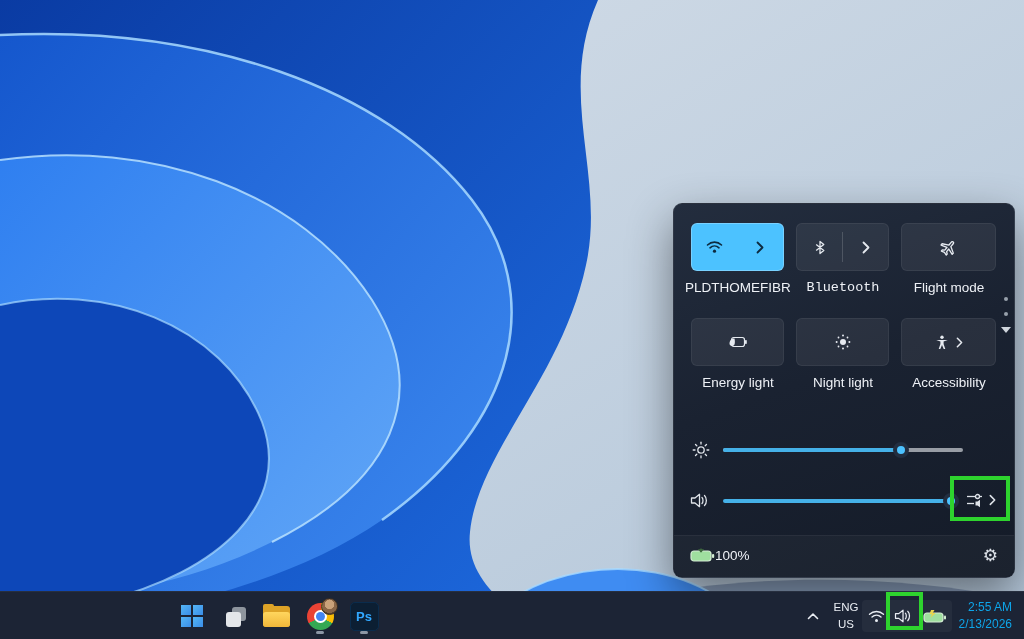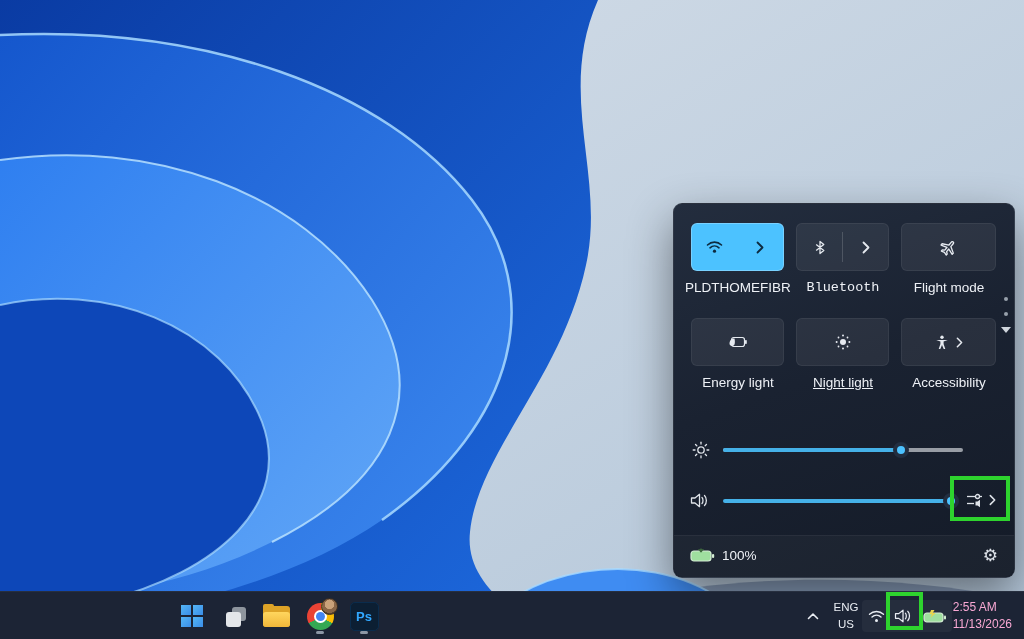--- a/index.html
+++ b/index.html
@@ -35,21 +35,21 @@
   .slider-row{position:absolute;left:0;width:100%;height:24px;}
   .slider-track{position:absolute;left:49px;height:4px;border-radius:2px;background:#989da5;top:10px;}
   .slider-track.full-rest{background:transparent;}
   .slider-fill{position:absolute;left:0;top:0;height:4px;border-radius:2px;background:#45b1e8;}
   .slider-thumb{
     position:absolute;top:-6px;width:16px;height:16px;margin-left:-8px;border-radius:50%;
     background:#4cc2ff;border:4px solid #222e40;box-sizing:border-box;cursor:grab;
   }
   .qs-footer-divider{position:absolute;left:0;right:0;top:331px;height:1px;background:rgba(255,255,255,.08);}
   .qs-footer{position:absolute;left:0;right:0;top:332px;bottom:0;background:rgba(255,255,255,.03);border-radius:0 0 9px 9px;}
-  .battery-status{position:absolute;left:16px;top:12px;display:flex;align-items:center;gap:7px;color:#eef1f6;font-size:13.5px;}
+  .battery-status{position:absolute;left:16px;top:12px;display:flex;align-items:center;gap:0;color:#eef1f6;font-size:13.5px;}
   .gear{position:absolute;right:16px;top:9px;font-size:17px;color:#dde2e9;cursor:pointer;}
   .output-btn{
     position:absolute;left:283px;top:276px;width:48px;height:40px;border-radius:4px;
     display:flex;align-items:center;justify-content:center;gap:5px;cursor:pointer;
   }
   
   .hl-box{position:absolute;border:4px solid #2ed32e;box-sizing:border-box;z-index:50;pointer-events:none;}
   
   .taskbar{
     position:absolute;left:0;bottom:0;width:1024px;height:48px;
@@ -73,21 +73,21 @@
   .chrome-white{position:absolute;left:7px;top:7px;width:13px;height:13px;border-radius:50%;background:#fff;}
   .chrome-blue{position:absolute;left:9px;top:9px;width:9px;height:9px;border-radius:50%;background:#4285f4;}
   .chrome-avatar{position:absolute;right:-4px;top:-5px;width:15px;height:15px;border-radius:50%;
     background:radial-gradient(circle at 50% 35%,#caa27a 0 38%,#8a6647 39% 70%,#5c4430 71%);border:1px solid #3a2e22;}
   .ps-icon{width:27px;height:27px;border-radius:5px;background:#0c1f33;border:1px solid #0a2c4d;
     display:flex;align-items:center;justify-content:center;font-size:13px;font-weight:bold;color:#31a8ff;}
   .tray-chevron{position:absolute;left:796px;top:8px;width:34px;height:32px;border-radius:4px;display:flex;align-items:center;justify-content:center;cursor:pointer;}
   .tray-lang{position:absolute;left:832px;top:7px;width:28px;text-align:center;color:#e9edf3;font-size:11.5px;line-height:17px;cursor:pointer;}
   .tray-group{position:absolute;left:862px;top:8px;width:90px;height:32px;border-radius:4px;background:rgba(255,255,255,.045);
     display:flex;align-items:center;justify-content:center;gap:9px;cursor:pointer;}
-  .tray-clock{position:absolute;right:12px;top:7px;text-align:left;color:#f9a8d4;font-size:12px;line-height:17px;cursor:pointer;}
+  .tray-clock{position:absolute;right:12px;top:7px;text-align:right;color:#0ea5e9;font-size:12px;line-height:17px;cursor:pointer;}
 </style>
 </head>
 <body>
 
 <svg class="wallpaper" viewBox="0 0 1024 639" preserveAspectRatio="none">
   <defs>
     <linearGradient id="sky" x1="0" y1="0" x2="1" y2="1">
       <stop offset="0" stop-color="#d6dfe9"></stop>
         <stop offset="1" stop-color="#b3c6d9"></stop>
     </linearGradient>
@@ -192,21 +192,21 @@
     <svg width="14" height="15" viewBox="0 0 14 15">
       <circle cx="7" cy="2.2" r="1.7" fill="#e6eaf0"></circle>
       <path d="M1.2 5 L12.8 5 L8.6 6.6 L8.6 9 L10.3 14 L8.7 14 L7 9.9 L5.3 14 L3.7 14 L5.4 9 L5.4 6.6 Z" fill="#e6eaf0"></path>
     </svg>
     <svg width="7" height="11" viewBox="0 0 8 13">
       <path d="M1.5 1.5 L6.5 6.5 L1.5 11.5" fill="none" stroke="#e6eaf0" stroke-width="1.8" stroke-linecap="round" stroke-linejoin="round"></path>
     </svg>
   </div>
 
   <div class="qs-label" style="left:11px;top:171px;">Energy light</div>
-  <div class="qs-label" style="left:116px;top:171px;text-decoration:underline;">Night light</div>
+  <div class="qs-label" style="left:116px;top:171px;">Night light</div>
   <div class="qs-label" style="left:222px;top:171px;">Accessibility</div>
 
   <div class="slider-row" style="top:234px;">
     <svg style="position:absolute;left:18px;top:3px;" width="18" height="18" viewBox="0 0 18 18">
       <circle cx="9" cy="9" r="3.2" fill="none" stroke="#dfe3e9" stroke-width="1.3"></circle>
       <g stroke="#dfe3e9" stroke-width="1.3" stroke-linecap="round">
         <line x1="9" y1="1.2" x2="9" y2="3"></line>
           <line x1="9" y1="15" x2="9" y2="16.8"></line>
         <line x1="1.2" y1="9" x2="3" y2="9"></line>
           <line x1="15" y1="9" x2="16.8" y2="9"></line>
@@ -329,18 +329,18 @@
     </svg>
     <svg width="25" height="15" viewBox="0 0 25 15">
       <rect x="2" y="4" width="19" height="9" rx="3" fill="#9fdf9f" stroke="#d3ecd3" stroke-width="1.2"></rect>
       <rect x="22" y="6.5" width="2" height="4" rx="1" fill="#d3ecd3"></rect>
       <path d="M9 1 L12.5 1 L10.8 4 L13.5 4 L8.5 9 L10 5.2 L7.5 5.2 Z" fill="#e8d44d"></path>
     </svg>
   </div>
 
   <div class="tray-clock">
     <div>2:55 AM</div>
-    <div>11/13/2026</div>
+    <div>2/13/2026</div>
   </div>
 </div>
 
 <div class="hl-box" style="left: 950px; top: 476px; width: 60px; height: 45px; border-color: rgb(46, 211, 46);"></div>
 <div class="hl-box" style="left: 886px; top: 592px; width: 37px; height: 38px; border-color: rgb(46, 211, 46);"></div>
 
 </body></html>

